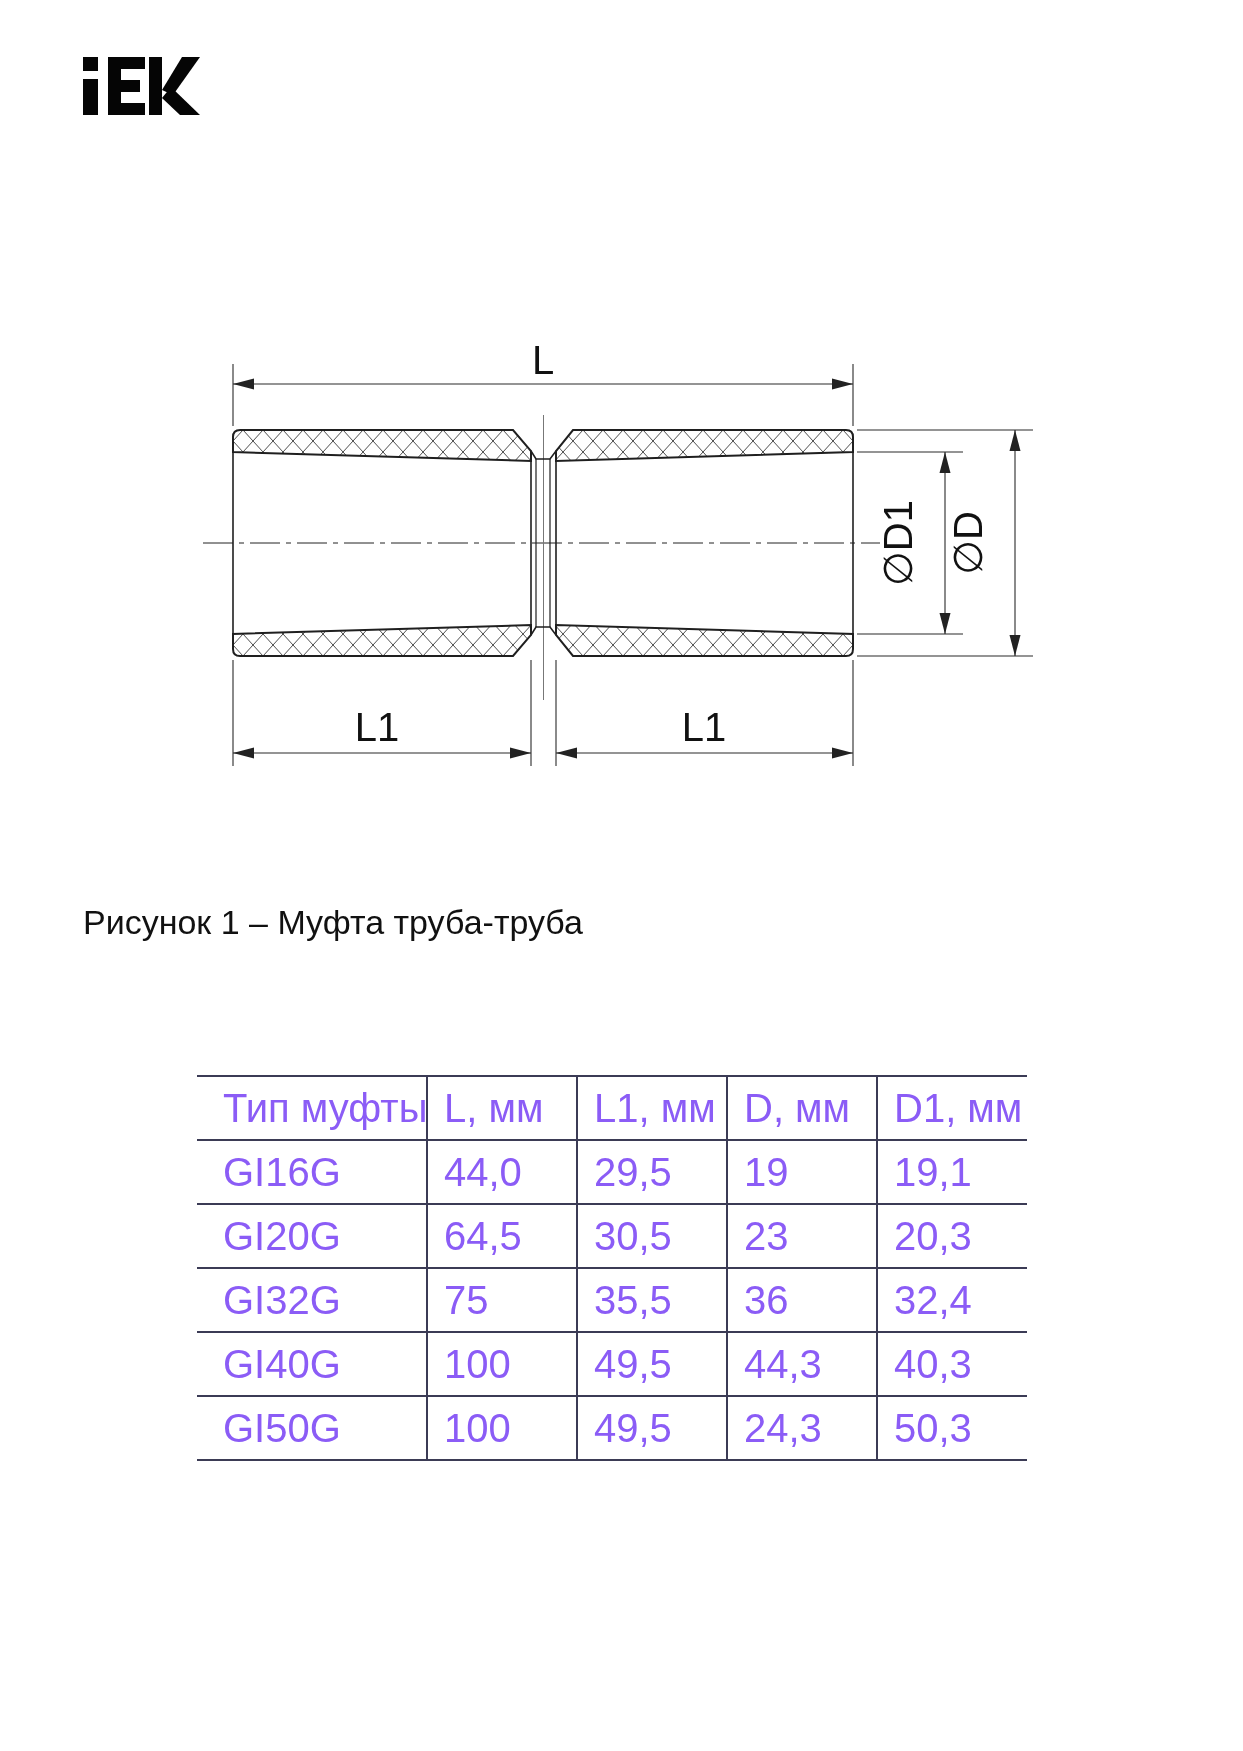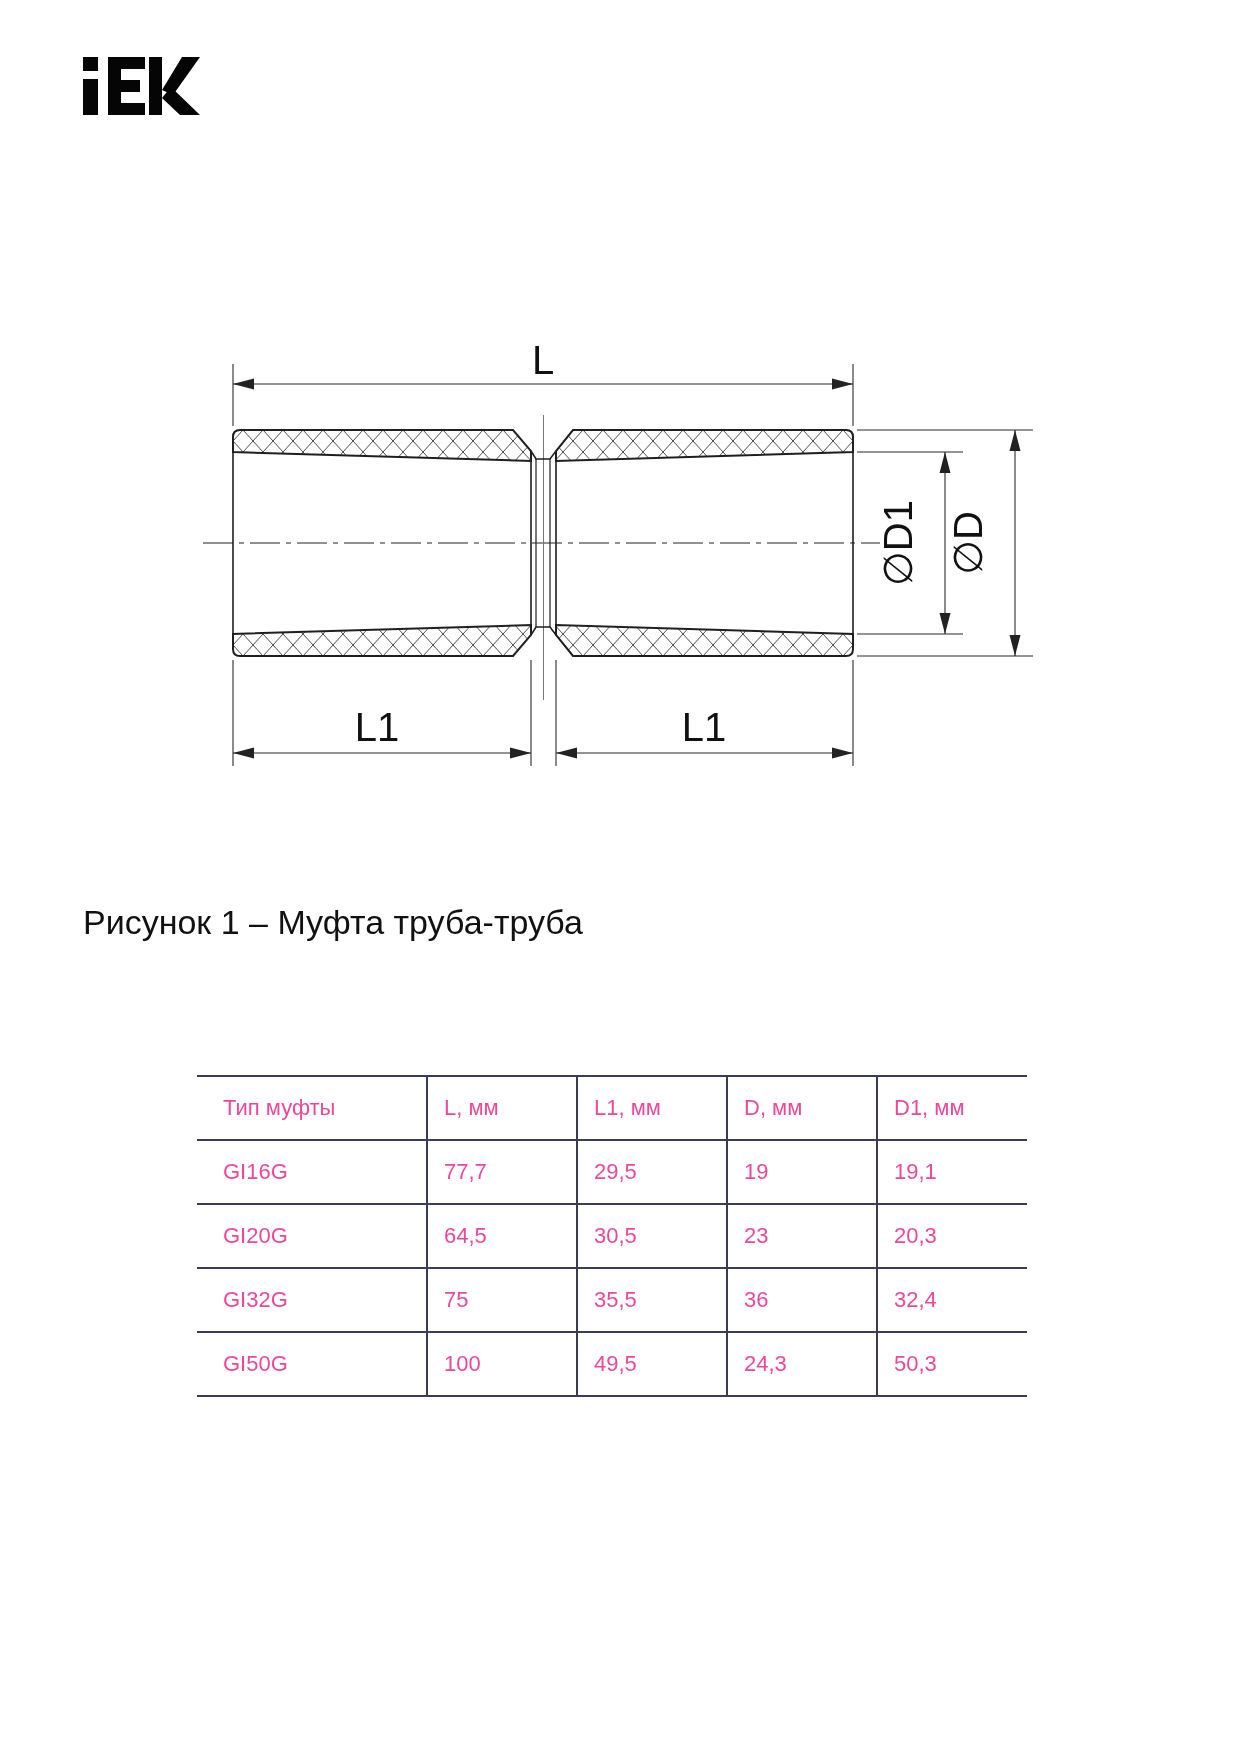--- a/index.html
+++ b/index.html
@@ -11,21 +11,21 @@
   .logo{position:absolute;left:83px;top:57px;width:117px;height:58px;}
   .drawing{position:absolute;left:0;top:0;width:1243px;height:1751px;}
   .caption{
     position:absolute;left:83px;top:903px;font-size:34px;color:#111;
     white-space:nowrap;
   }
   .dim-table{
     position:absolute;left:197px;top:1075px;width:830px;
     border-collapse:collapse;table-layout:fixed;
     border-top:2px solid #3b3b55;
-    font-size:22px;color:#ec4899;
+    font-size:40px;color:#8b5cf6;
   }
   .dim-table col.c1{width:230px;}
   .dim-table col.c2,.dim-table col.c3,.dim-table col.c4,.dim-table col.c5{width:150px;}
   .dim-table th,.dim-table td{
     height:62px;padding:0 8px 0 16px;text-align:left;vertical-align:middle;
     font-weight:normal;border-bottom:2px solid #3b3b55;border-right:2px solid #3b3b55;
     overflow:hidden;white-space:nowrap;
   }
   .dim-table th:first-child,.dim-table td:first-child{padding-left:26px;}
   .dim-table th:last-child,.dim-table td:last-child{border-right:none;}
@@ -142,40 +142,47 @@
         <th>Тип муфты</th>
         <th>L, мм</th>
         <th>L1, мм</th>
         <th>D, мм</th>
         <th>D1, мм</th>
       </tr>
     </thead>
     <tbody>
       <tr>
         <td>GI16G</td>
-        <td>77,7</td>
+        <td>44,0</td>
         <td>29,5</td>
         <td>19</td>
         <td>19,1</td>
       </tr>
       <tr>
         <td>GI20G</td>
         <td>64,5</td>
         <td>30,5</td>
         <td>23</td>
         <td>20,3</td>
       </tr>
       <tr>
         <td>GI32G</td>
         <td>75</td>
         <td>35,5</td>
         <td>36</td>
         <td>32,4</td>
       </tr>
       <tr>
+        <td>GI40G</td>
+        <td>100</td>
+        <td>49,5</td>
+        <td>44,3</td>
+        <td>40,3</td>
+      </tr>
+      <tr>
         <td>GI50G</td>
         <td>100</td>
         <td>49,5</td>
         <td>24,3</td>
         <td>50,3</td>
       </tr>
     </tbody>
   </table>
 
 </div>

